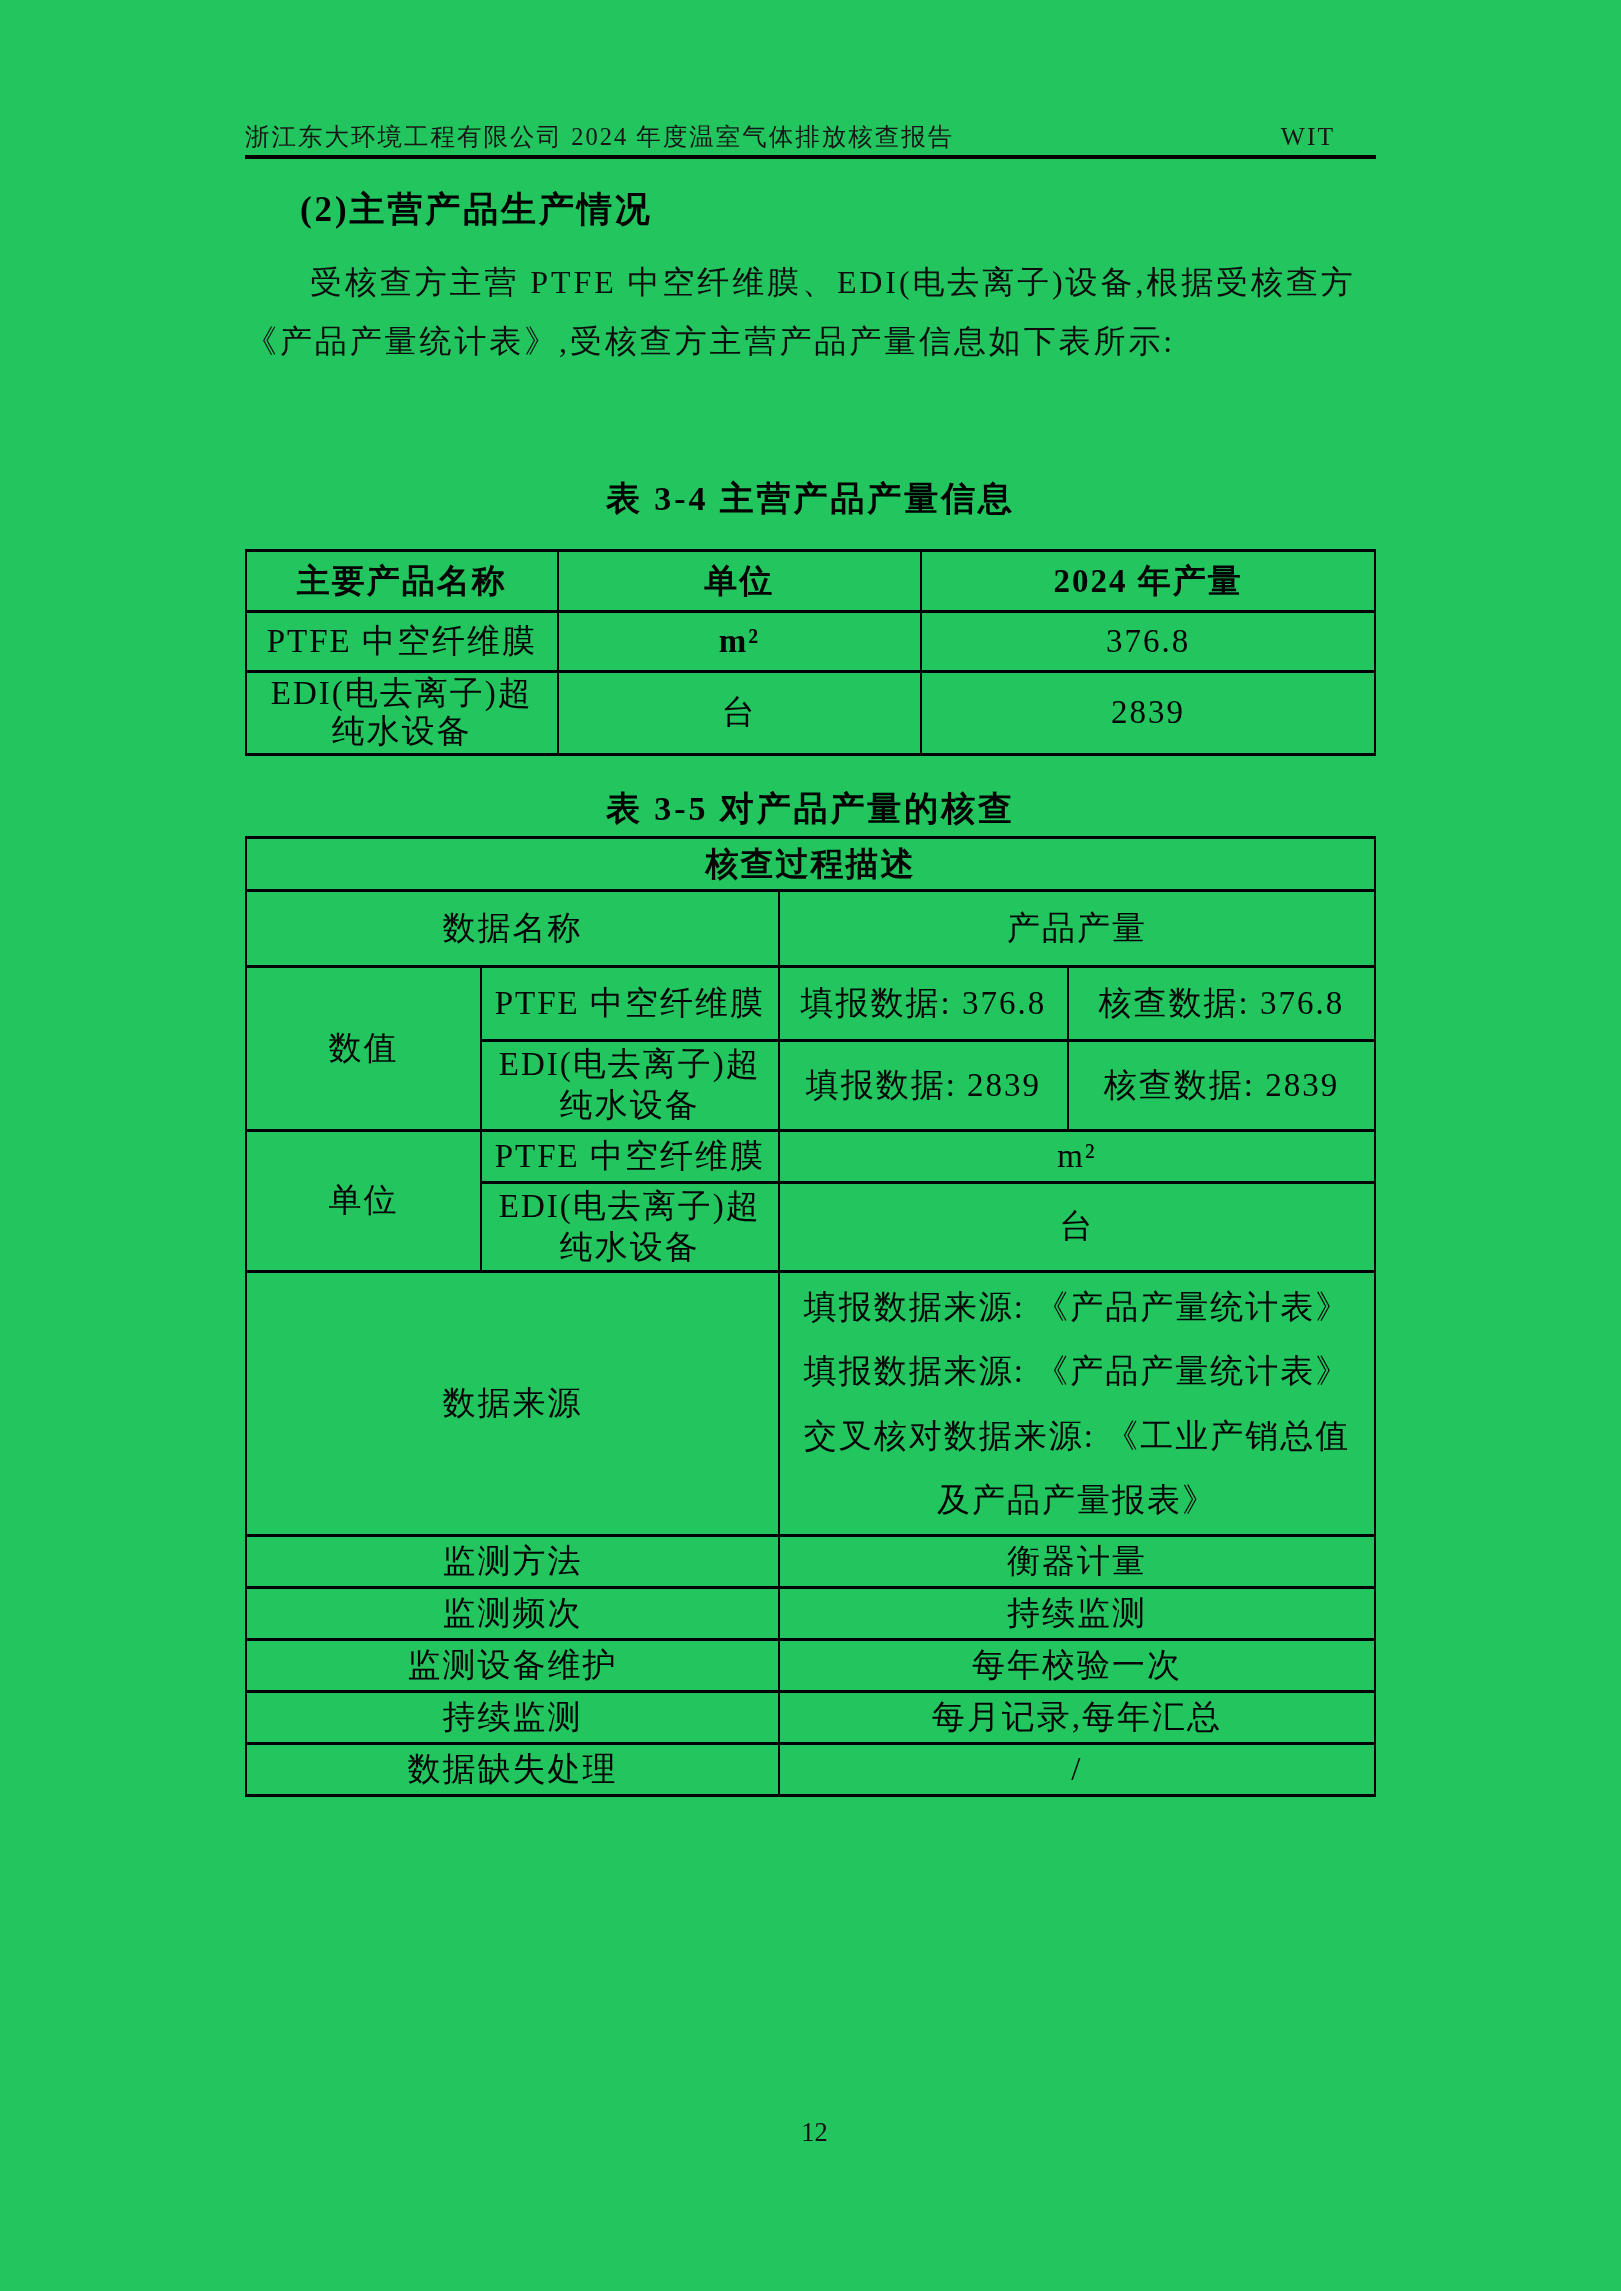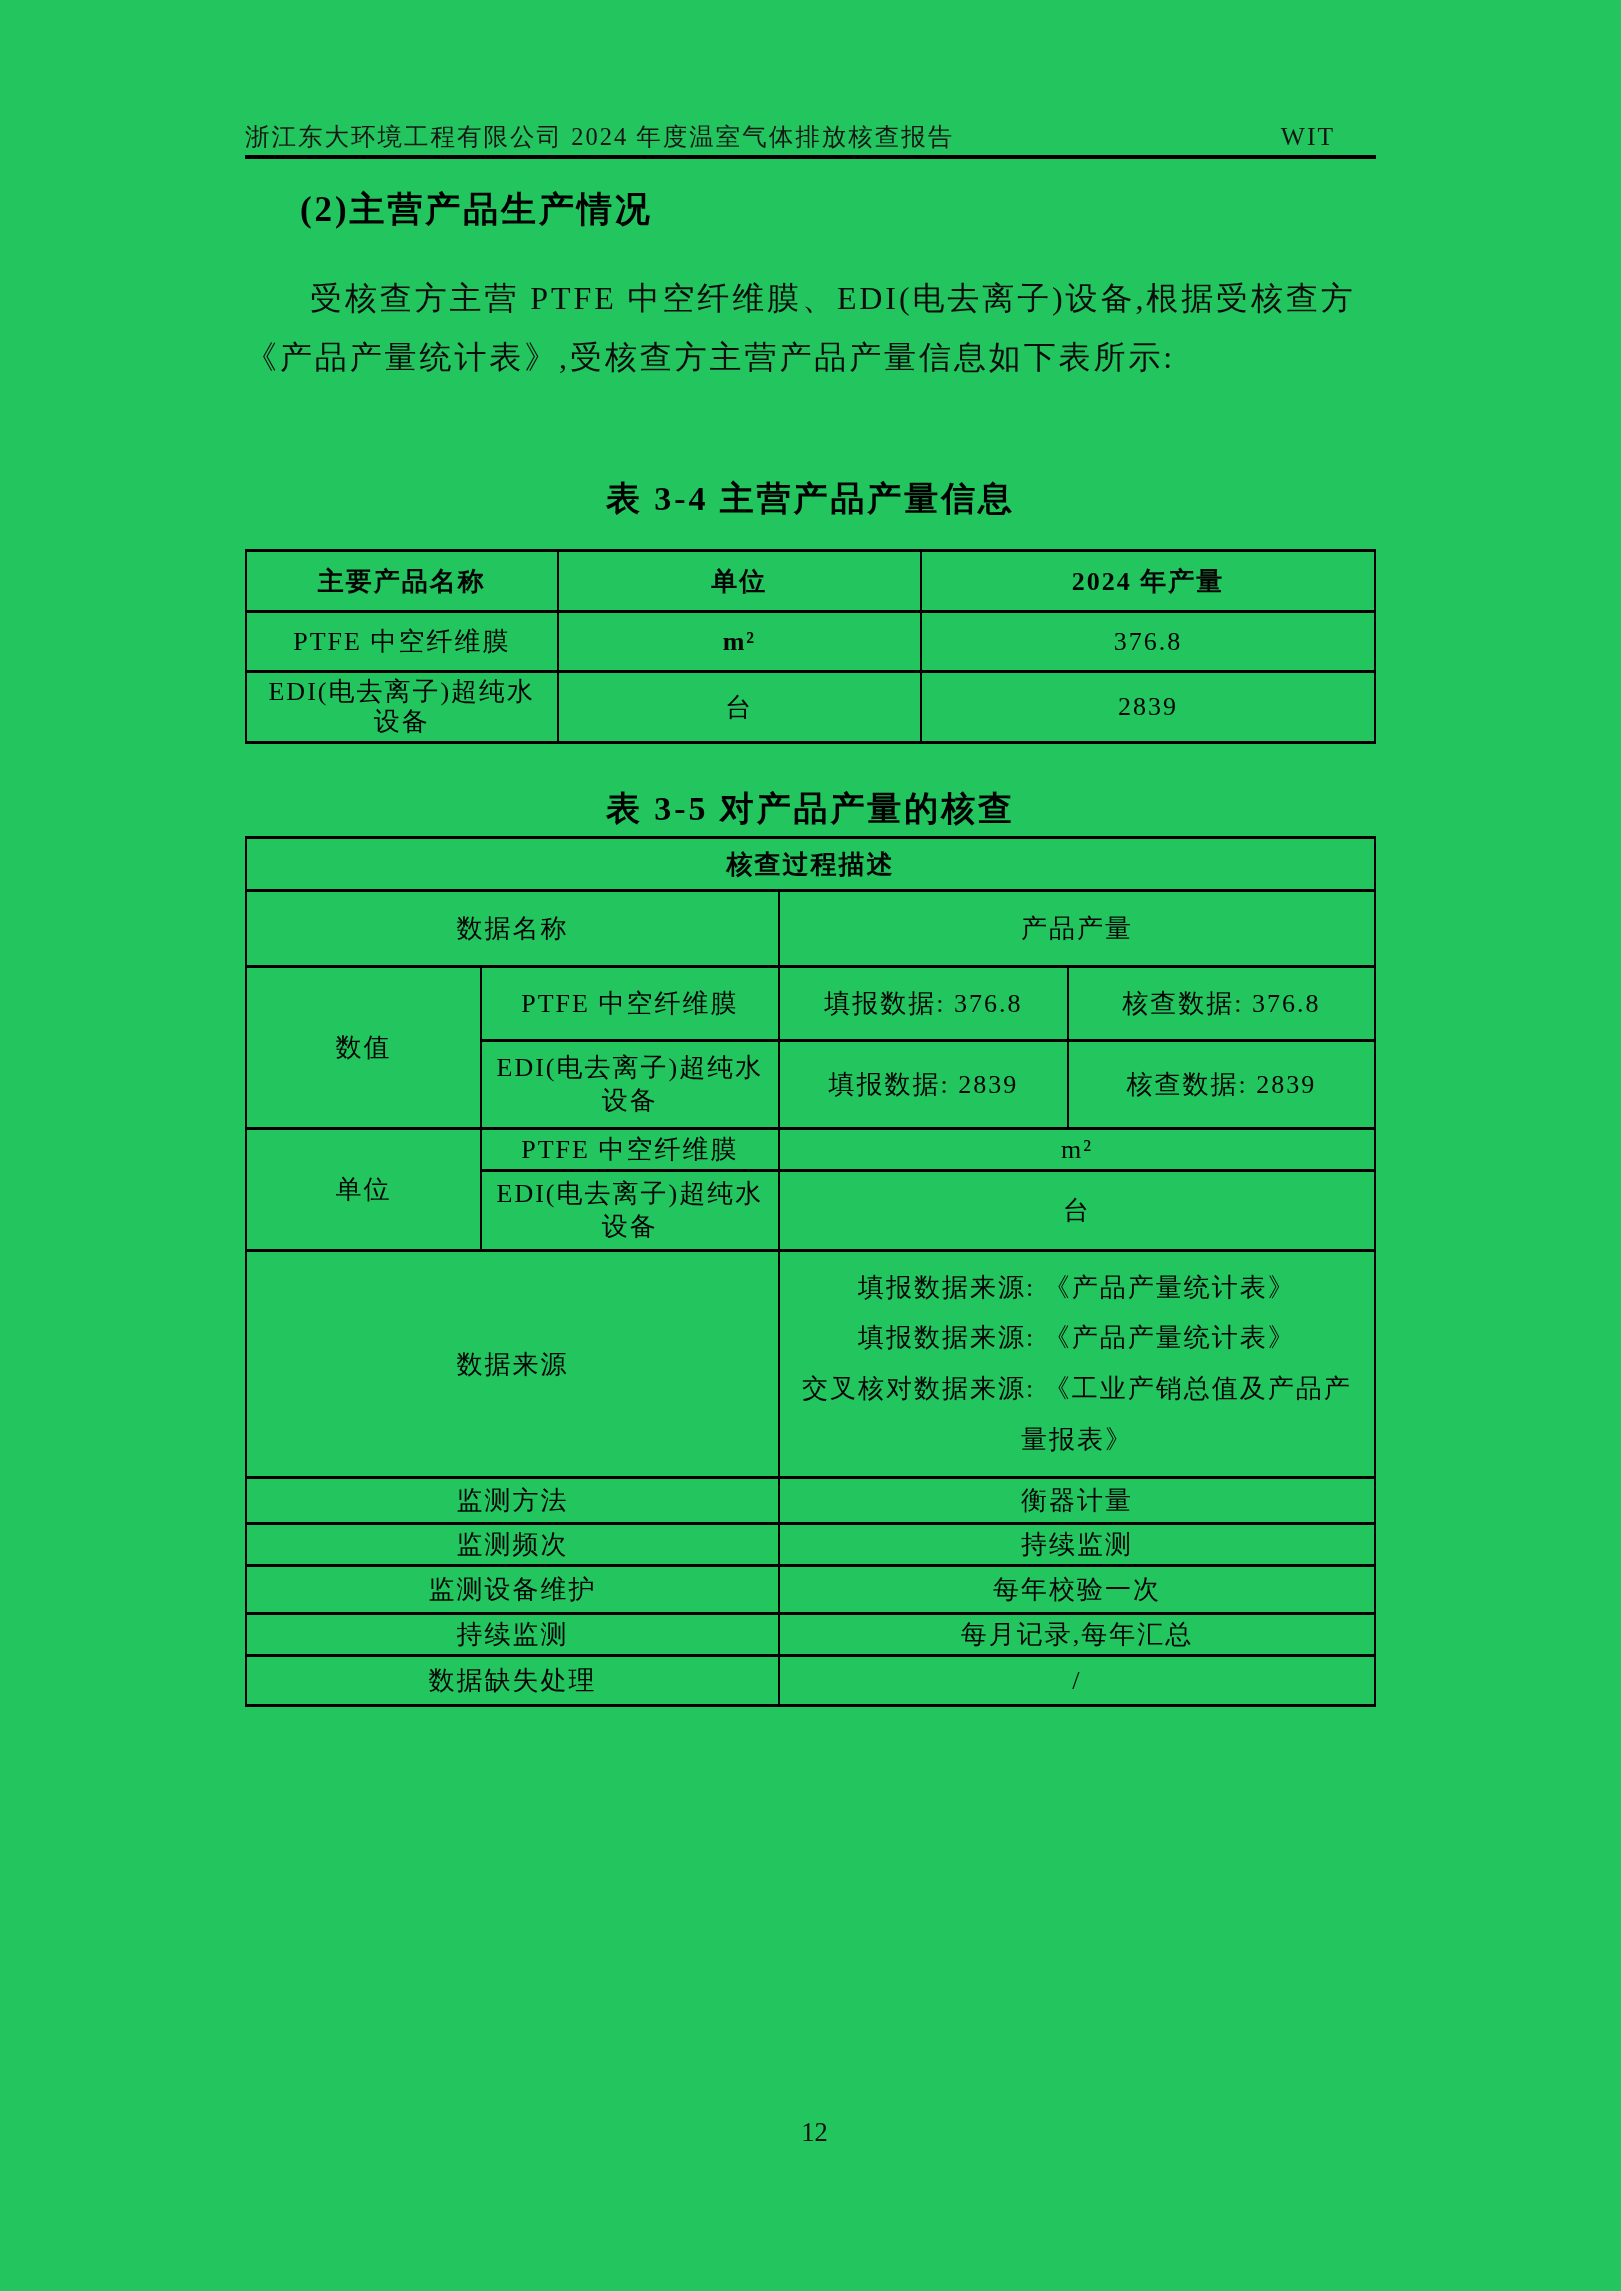--- a/index.html
+++ b/index.html
@@ -24,36 +24,36 @@
     position:absolute; left:245px; width:1131px; top:155px;
     height:3.9px; background:#000;
   }
   
   .section-heading {
     position:absolute; left:300px; top:186px;
     font-size:35px; font-weight:bold; letter-spacing:2.9px;
   }
   .para-line {
     position:absolute; left:245px; width:1137px;
-    font-size:32px; letter-spacing:2.9px; white-space:nowrap; color:#0d0d0d;margin-top:16px;
+    font-size:32px; letter-spacing:2.9px; white-space:nowrap; color:#0d0d0d;
   }
   .para-line-1 { top:261px; padding-left:65px; }
   .para-line-2 { top:320px; }
   
   .table-title {
     position:absolute; left:245px; width:1131px; text-align:center;
     font-size:34px; font-weight:bold; letter-spacing:2.9px;
   }
   .t34-title { top:476px; }
   .t35-title { top:786px; }
   
   table.doc-table {
     position:absolute; left:245px; width:1131px;
     border-collapse:collapse; table-layout:fixed;
-    font-size:26px; color:#050505;
+    font-size:33px; color:#050505;
   }
   table.doc-table td {
     border:2px solid #000;
     border-top-width:3.9px; border-bottom-width:3.9px;
     text-align:center; vertical-align:middle;
     padding:2px 9.8px; letter-spacing:2px;
     overflow:hidden;
   }
   td.cell-left { text-align:left; padding-left:15.7px; }
   td.cell-bold { font-weight:bold; }

